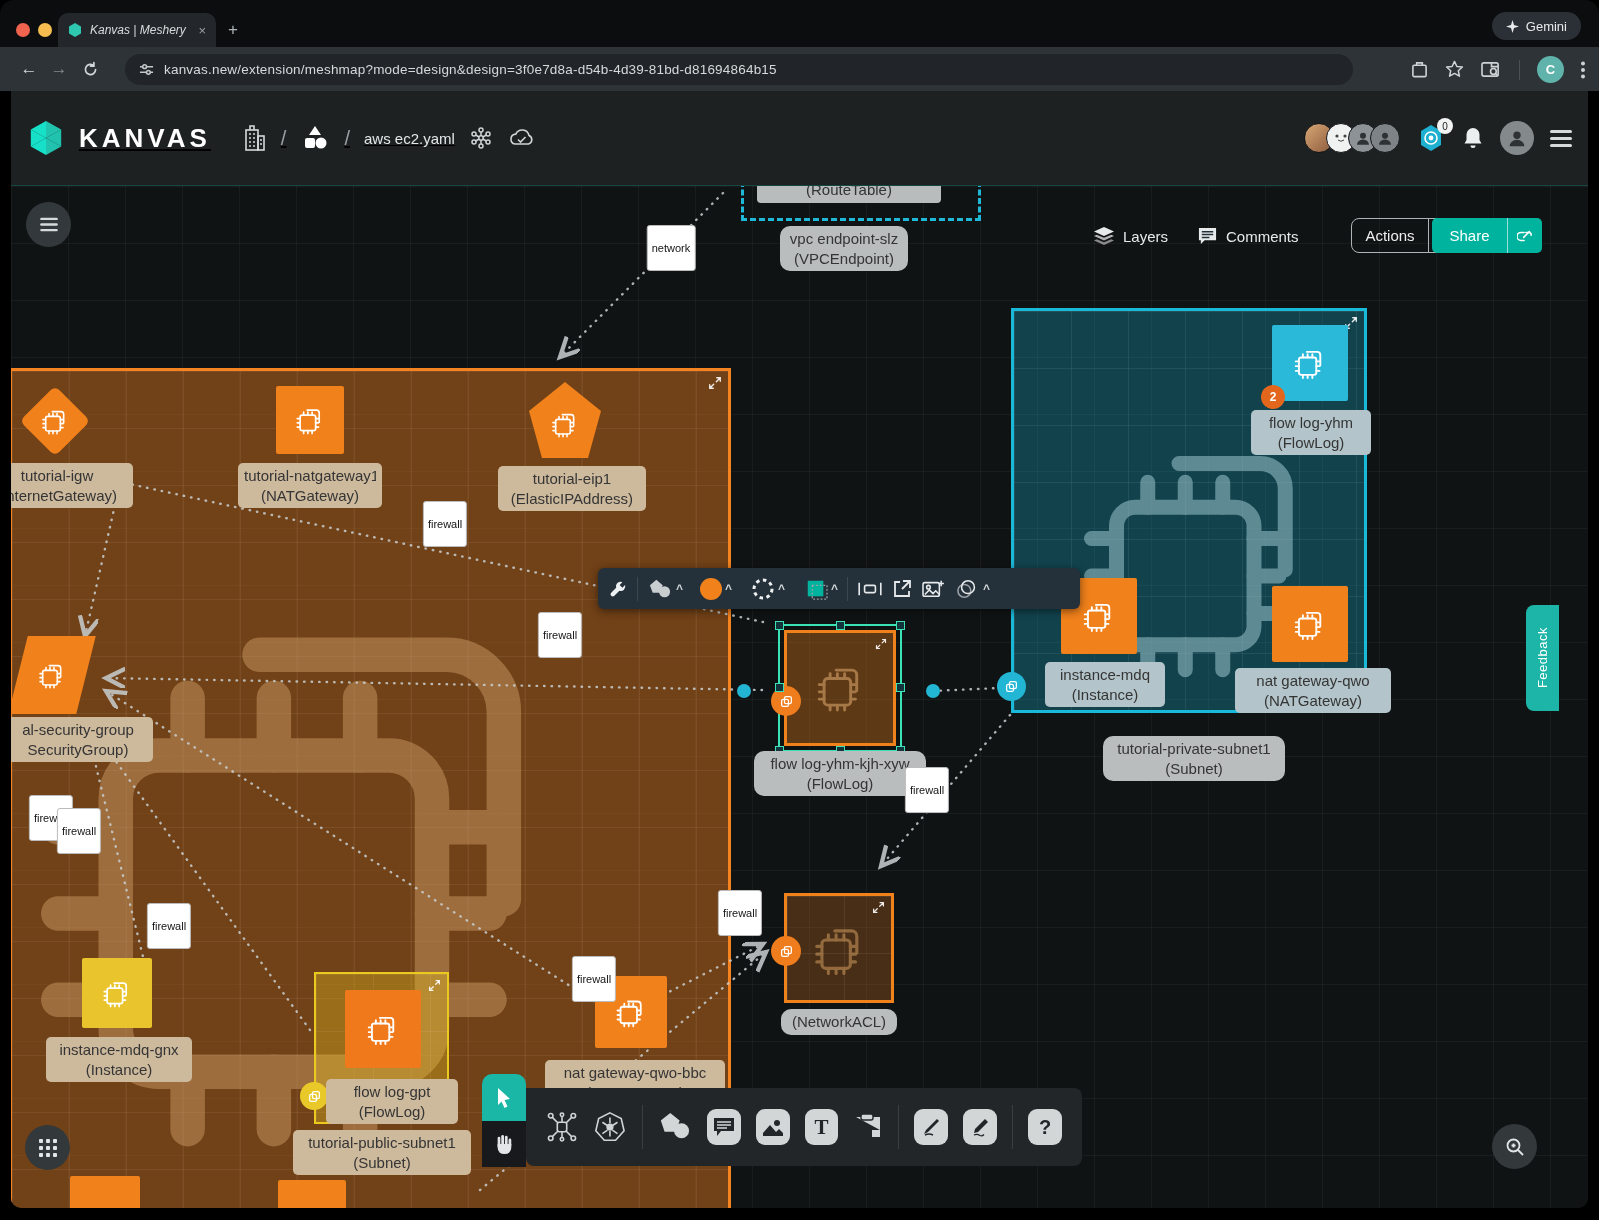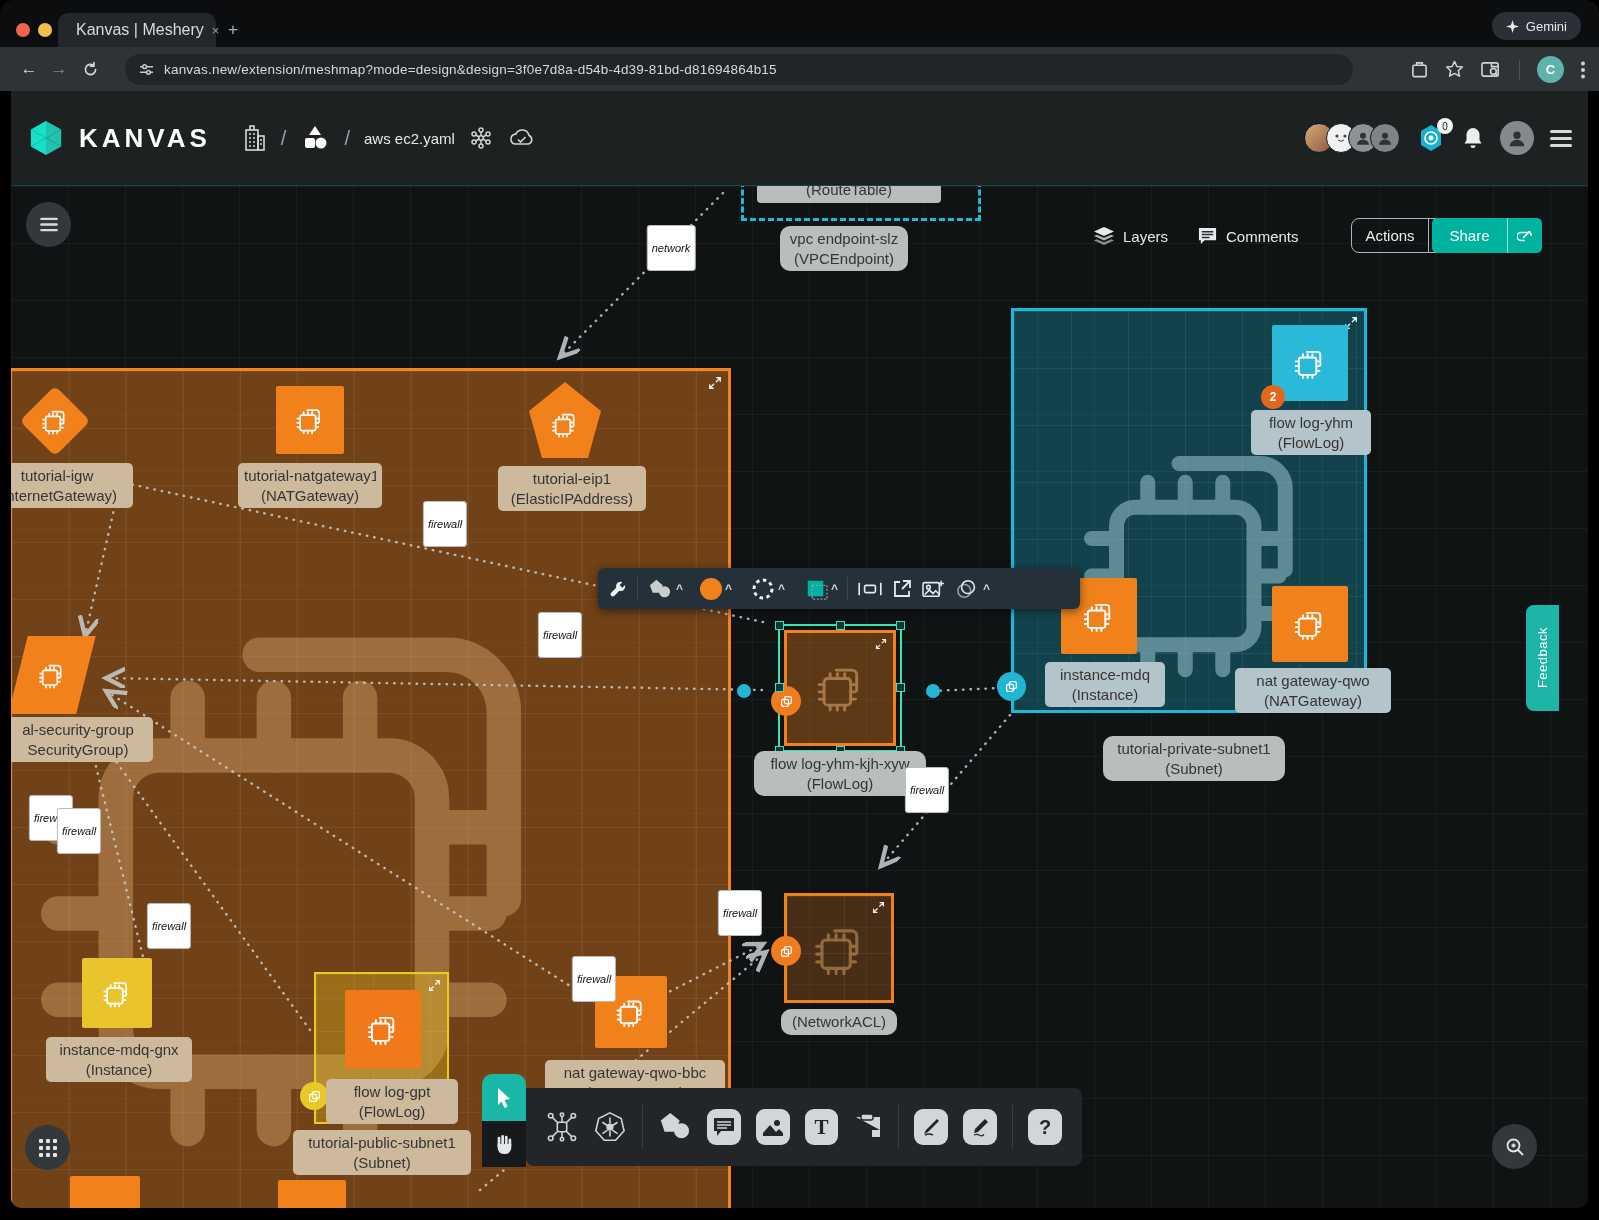--- a/index.html
+++ b/index.html
@@ -3,37 +3,37 @@
 <meta charset="utf-8">
 <style>
   * { box-sizing: border-box; margin: 0; padding: 0; }
   html,body { width:1599px; height:1220px; background:#000; font-family:"Liberation Sans",sans-serif; }
   .window { position:relative; width:1599px; height:1220px; background:#000; border-radius:14px; overflow:hidden; }
 
   
   .titlebar { position:absolute; left:0; top:0; width:100%; height:47px; background:#0b0d0e; }
   .tlight { position:absolute; top:23px; width:14px; height:14px; border-radius:50%; }
   .tab { position:absolute; left:58px; top:13px; width:158px; height:34px; background:#23272c; border-radius:10px 10px 0 0; display:flex; align-items:center; gap:8px; padding:0 10px; }
-  .tab-title { font-size:16px; color:#d8dbdc; white-space:nowrap; flex:1; }
+  .tab-title { font-size:12px; color:#d8dbdc; white-space:nowrap; flex:1;font-style:italic; }
   .tab-close { color:#9aa0a3; font-size:13px; }
   .newtab { position:absolute; left:228px; top:20px; color:#aeb3b6; font-size:17px; }
   .gemini { position:absolute; right:18px; top:12px; height:28px; padding:8px 14px; border-radius:14px; background:#2b3036; display:flex; align-items:center; gap:7px; color:#e8eaeb; font-size:13px; }
 
   .urlbar { position:absolute; left:0; top:47px; width:100%; height:44px; background:#2e3338; display:flex; align-items:center; }
   .navbtn { width:30px; text-align:center; font-size:17px; color:#d2d6d8; }
   .navbtn.dim { color:#83898d; }
   .urlpill { position:absolute; left:125px; top:7px; width:1228px; height:31px; background:#212529; border-radius:16px; display:flex; align-items:center; padding:0 14px; gap:10px; }
   .urltext { font-size:13.5px; color:#d6d9db; letter-spacing:.2px; }
   .uicons { position:absolute; right:14px; top:7px; height:31px; display:flex; align-items:center; gap:17px; }
   .avatarC { width:27px; height:27px; border-radius:50%; background:#5fb3aa; color:#fff; font-size:13px; font-weight:bold; display:flex; align-items:center; justify-content:center; }
 
   
   .app { position:absolute; left:11px; right:11px; top:91px; bottom:12px; background:#101314; border-radius:0 0 10px 10px; overflow:hidden; }
   .app-header { position:absolute; left:0; top:0; right:0; height:95px; background:#1d2122; z-index:5; display:flex; align-items:center; justify-content:space-between; padding:0 16px; border-bottom:1px solid rgba(0,179,159,.25); }
-  .hleft { display:flex; align-items:center; gap:14px; }
+  .hleft { display:flex; align-items:center; gap:14px;text-decoration:underline; }
   .logo-text { color:#fff; font-size:26px; font-weight:800; letter-spacing:4px; }
   .crumb-sep { color:#9aa0a3; font-size:20px; }
   .file-name { color:#e4e7e8; font-size:15px; }
   .hright { display:flex; align-items:center; gap:16px; }
   .avstack { display:flex; }
   .av { width:30px; height:30px; border-radius:50%; border:1px solid #14171a; margin-left:-8px; display:flex; align-items:center; justify-content:center; overflow:hidden; }
   .av:first-child { margin-left:0; }
   .bigav { width:34px; height:34px; border-radius:50%; background:#84898c; display:flex; align-items:center; justify-content:center; }
   .provider { position:relative; }
   .badge0 { position:absolute; right:-7px; top:-5px; width:16px; height:16px; border-radius:50%; background:#f2f3f3; color:#222; font-size:10px; display:flex; align-items:center; justify-content:center; }
@@ -66,21 +66,21 @@
   .sq { border-radius:2px; }
   .chip-i { color:#fff; position:relative; z-index:2; }
   .shape { position:absolute; inset:0; }
   .orange { background:#f0811b; }
   .yellow { background:#e9c42c; }
   .cyan   { background:#2bb9da; }
 
   .nbadge { position:absolute; border-radius:50%; display:flex; align-items:center; justify-content:center; z-index:7; color:#fff; }
   .dot { position:absolute; width:14px; height:14px; border-radius:50%; background:#22b6d4; z-index:6; }
 
-  .edge-label { position:absolute; transform:translate(-50%,-50%); background:#fff; color:#141414; font-size:11px; padding:16px 4px; border-radius:3px; z-index:7; border:1px solid #bbb;font-style:italic; }
+  .edge-label { position:absolute; transform:translate(-50%,-50%); background:#fff; color:#141414; font-size:11px; padding:16px 4px; border-radius:3px; z-index:7; border:1px solid #bbb; }
 
   .sel-wrap { position:absolute; left:767px; top:438px; width:124px; height:128px; border:2px solid #3be2b6; z-index:6; }
   .sel-inner { position:absolute; inset:4px; border:3px solid #f0811b; background:rgba(240,129,27,.35); }
   .handle { position:absolute; width:9px; height:9px; background:#13343b; border:1px solid #3be2b6; z-index:8; }
 
   
   .cctrl { position:absolute; display:flex; align-items:center; gap:8px; color:#e7eaeb; font-size:15px; z-index:8; }
   .actions-btn { position:absolute; left:1308px; top:32px; width:107px; height:35px; border:1px solid #aeb3b5; border-radius:8px; display:flex; z-index:8; color:#eceeef; font-size:15px;margin-left:32px; }
   .actions-main { flex:1; display:flex; align-items:center; justify-content:center; border-right:1px solid #aeb3b5; }
   .actions-caret { width:28px; display:flex; align-items:center; justify-content:center; }

